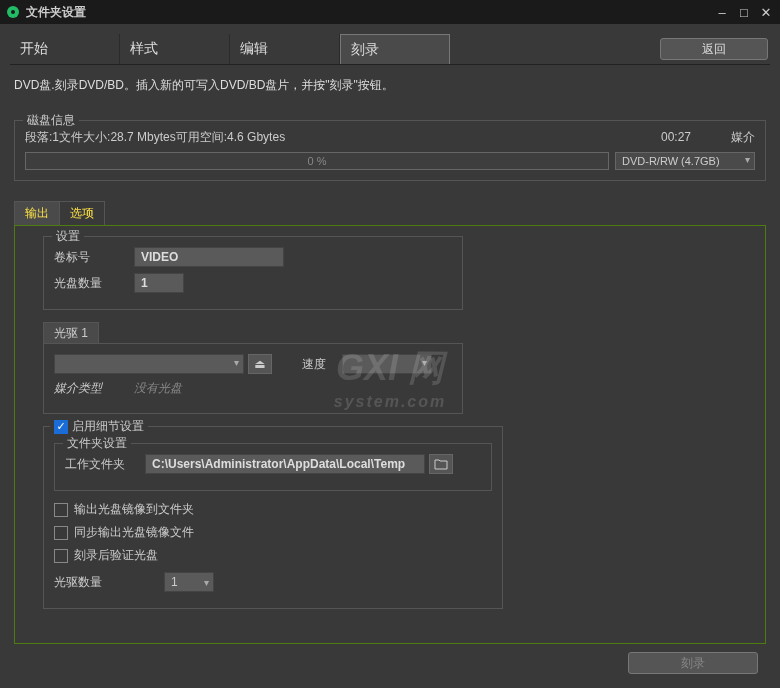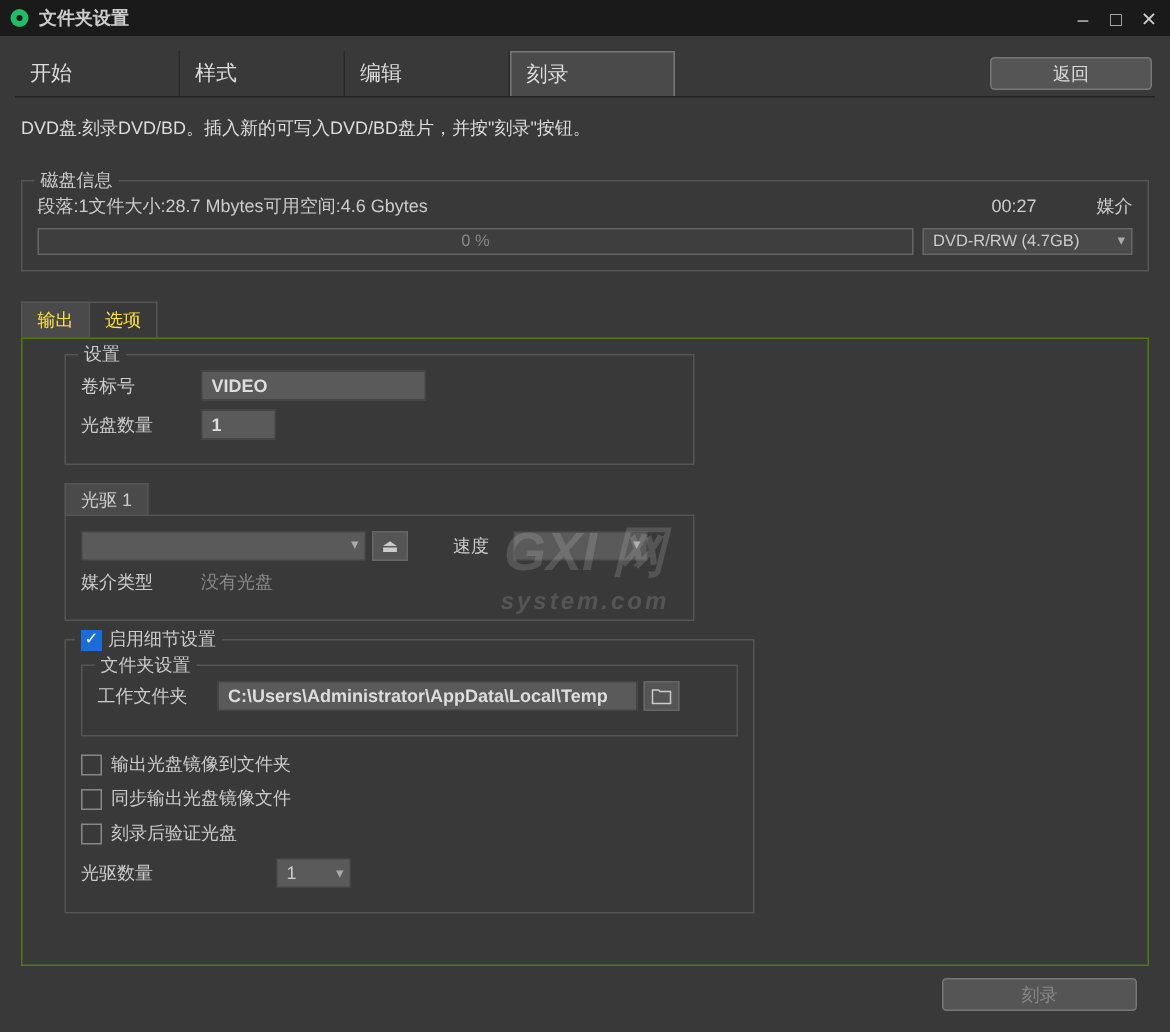--- a/index.html
+++ b/index.html
@@ -152,21 +152,21 @@
         <div class="section-box" style="margin-top:0;">
           <div class="form-row">
             <div class="select-lg"></div>
             <span class="icon-btn">
                 <span>⏏</span>
               </span>
             <span style="width:30px;"></span>
             <span class="lbl" style="width:40px;">速度</span>
             <div class="select-sp"></div>
           </div>
-          <div class="form-row" style="">
+          <div class="form-row" style="font-style:italic;">
             <span class="lbl">媒介类型</span>
             <span style="color:#888;">没有光盘</span>
           </div>
         </div>
       </div>
 
       <div class="section-box" style="width:460px; padding-top:4px;">
         <div style="position:absolute; top:-9px; left:6px; background:#393939; padding:0 4px; display:flex; align-items:center; gap:4px;">
           <span class="checkbox checked"></span>
           <span style="font-size:12px;color:#ccc;">启用细节设置</span>
@@ -191,21 +191,21 @@
         </div>
         <div class="checkbox-row">
           <span class="checkbox"></span>
           <span>同步输出光盘镜像文件</span>
         </div>
         <div class="checkbox-row">
           <span class="checkbox"></span>
           <span>刻录后验证光盘</span>
         </div>
 
-        <div class="form-row" style="margin-top:8px;gap:20px;">
+        <div class="form-row" style="margin-top:8px;">
           <span class="lbl" style="width:110px;">光驱数量</span>
           <div class="select-sm">
               <span>1</span>
             </div>
         </div>
       </div>
 
     </div>
 
     <div class="footer">

